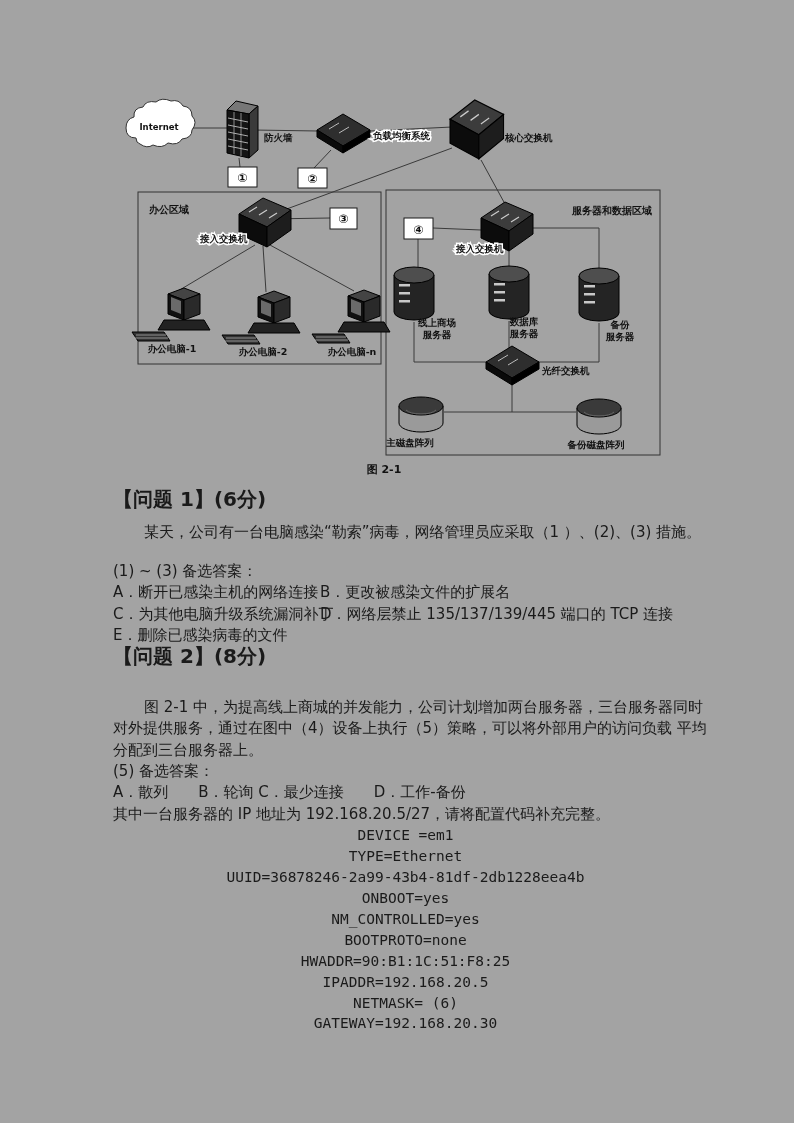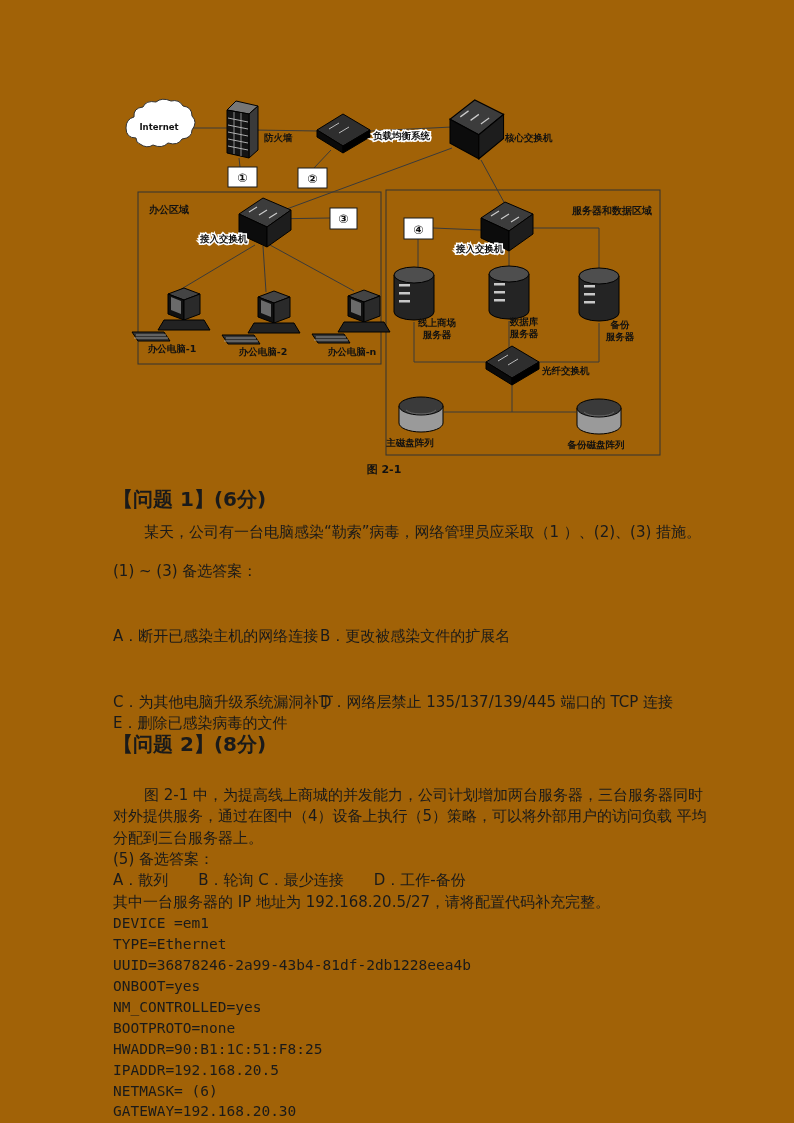--- a/index.html
+++ b/index.html
@@ -1,27 +1,27 @@
 <!DOCTYPE html>
 <html><head>
 <meta charset="utf-8">
 <style>
   html,body{margin:0;padding:0;background:#ffffff;}
-  .page{position:relative;width:794px;height:1123px;background:#a16207;color:#1a1a1a;
+  .page{position:relative;width:794px;height:1123px;background:#a3a3a3;color:#1a1a1a;
         font-family:"DejaVu Sans","Liberation Sans",sans-serif;overflow:hidden;}
   .diagram{position:absolute;left:0;top:0;}
   .diagram text{font-family:"DejaVu Sans","Liberation Sans",sans-serif;fill:#111;font-weight:600;}
   .diagram .halo{paint-order:stroke;stroke:#fff;stroke-width:3px;}
   .content{position:absolute;left:113px;top:489px;width:585px;font-size:15px;}
   .h{font-weight:bold;font-size:20px;line-height:21.4px;}
   .line{line-height:21.4px;white-space:pre;}
   .indent{text-indent:31px;margin-top:29px;}
   .gap{height:17px;}
-  .cols .col1{display:inline-block;width:207px;margin-top:44px;}
-  .code{font-family:"DejaVu Sans Mono","Liberation Mono",monospace;font-size:14.5px;line-height:20.9px;white-space:pre;}
+  .cols .col1{display:inline-block;width:207px;}
+  .code{font-family:"DejaVu Sans Mono","Liberation Mono",monospace;font-size:14.5px;line-height:20.9px;white-space:pre;text-align:center;}
   .mt5{margin-top:12px;}
 </style>
 </head>
 <body>
 
 <div class="page">
 
   <svg class="diagram" width="794" height="487" viewBox="0 0 794 487">
     <defs>
       <g id="cube-switch">

